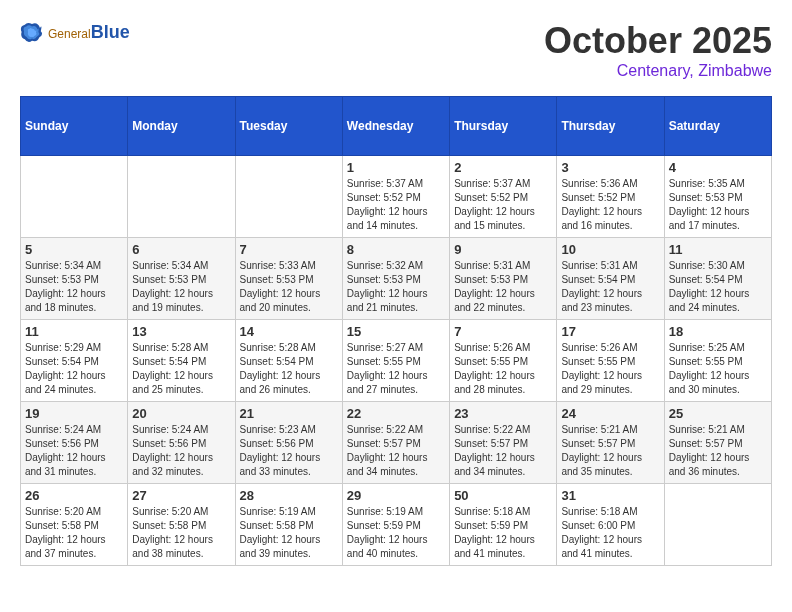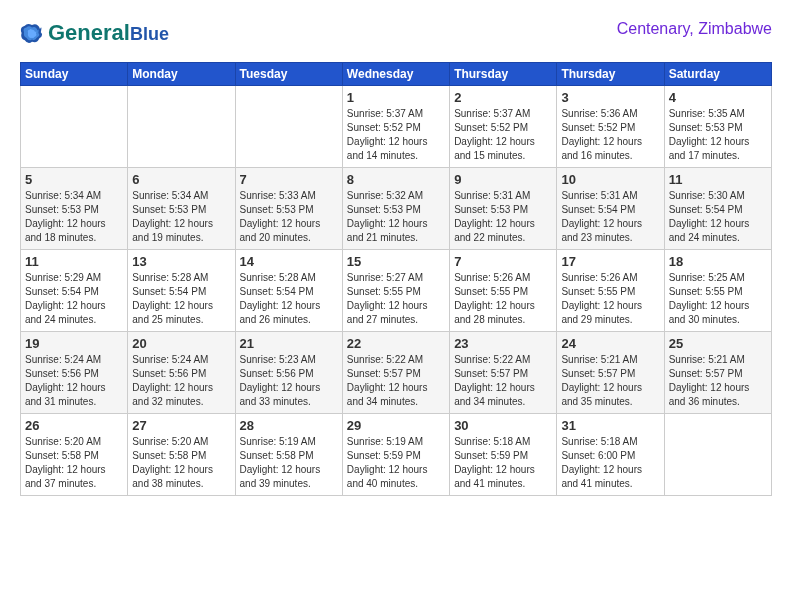--- a/index.html
+++ b/index.html
@@ -15,23 +15,23 @@
       justify-content: space-between;
       align-items: flex-start;
       margin-bottom: 16px;
     }
     .logo {
       display: flex;
       align-items: center;
       gap: 4px;
     }
     .logo-text-general {
-      font-size: 22px;
-      font-weight: bold;
-      color: #0f766e;
+      font-size: 12px;
+      font-weight: normal;
+      color: #a16207;
     }
     .logo-text-blue {
       font-size: 18px;
       font-weight: bold;
       color: #2255aa;
     }
     .logo-icon {
       width: 24px;
       height: 24px;
     }
@@ -48,21 +48,21 @@
       color: #6d28d9;
     }
     .calendar {
       width: 100%;
       border-collapse: collapse;
       font-size: 11px;
     }
     .calendar th {
       background-color: #2255cc;
       color: #fff;
-      padding: 4px 4px;
+      padding: 22px 4px;
       text-align: left;
       font-size: 12px;
       font-weight: bold;
       border: 1px solid #1a44aa;
     }
     .calendar td {
       border: 1px solid #ccc;
       vertical-align: top;
       padding: 4px;
       width: calc(100% / 7);
@@ -95,20 +95,21 @@
     <svg class="logo-icon" viewBox="0 0 30 30" xmlns="http://www.w3.org/2000/svg">
       <path d="M15 5 Q22 2 25 10 Q28 5 26 14 Q30 18 24 22 Q22 28 15 26 Q10 30 6 24 Q0 22 2 15 Q-1 8 6 6 Q9 2 15 5Z" fill="#2255aa"></path>
       <path d="M15 8 Q20 6 22 12 Q24 8 23 15 Q26 18 21 21 Q19 25 15 23 Q11 26 8 21 Q4 19 5 14 Q3 9 8 8 Q11 5 15 8Z" fill="#4488dd"></path>
       <path d="M15 11 Q18 10 19 14 Q21 11 20 16 Q22 18 18 20 Q17 22 15 21 Q13 22 11 20 Q9 18 10 15 Q9 11 12 11 Q13 9 15 11Z" fill="#66aaff"></path>
     </svg>
     <div>
       <span class="logo-text-general">General</span><span class="logo-text-blue">Blue</span>
     </div>
   </div>
   <div class="title-block">
+    <div class="month-title">October 2025</div>
     <div class="location-title">Centenary, Zimbabwe</div>
   </div>
 </div>
 
 <table class="calendar">
   <thead>
     <tr>
     <th>Sunday</th>
         <th>Monday</th>
         <th>Tuesday</th>
@@ -328,21 +329,21 @@
 and 39 minutes.</div>
         </td>
         <td>
           <div class="day-num">29</div>
           <div class="day-info" style="white-space: pre-line;">Sunrise: 5:19 AM
 Sunset: 5:59 PM
 Daylight: 12 hours
 and 40 minutes.</div>
         </td>
         <td>
-          <div class="day-num">30</div>
+          <div class="day-num">50</div>
           <div class="day-info" style="white-space: pre-line;">Sunrise: 5:18 AM
 Sunset: 5:59 PM
 Daylight: 12 hours
 and 41 minutes.</div>
         </td>
         <td>
           <div class="day-num">31</div>
           <div class="day-info" style="white-space: pre-line;">Sunrise: 5:18 AM
 Sunset: 6:00 PM
 Daylight: 12 hours

